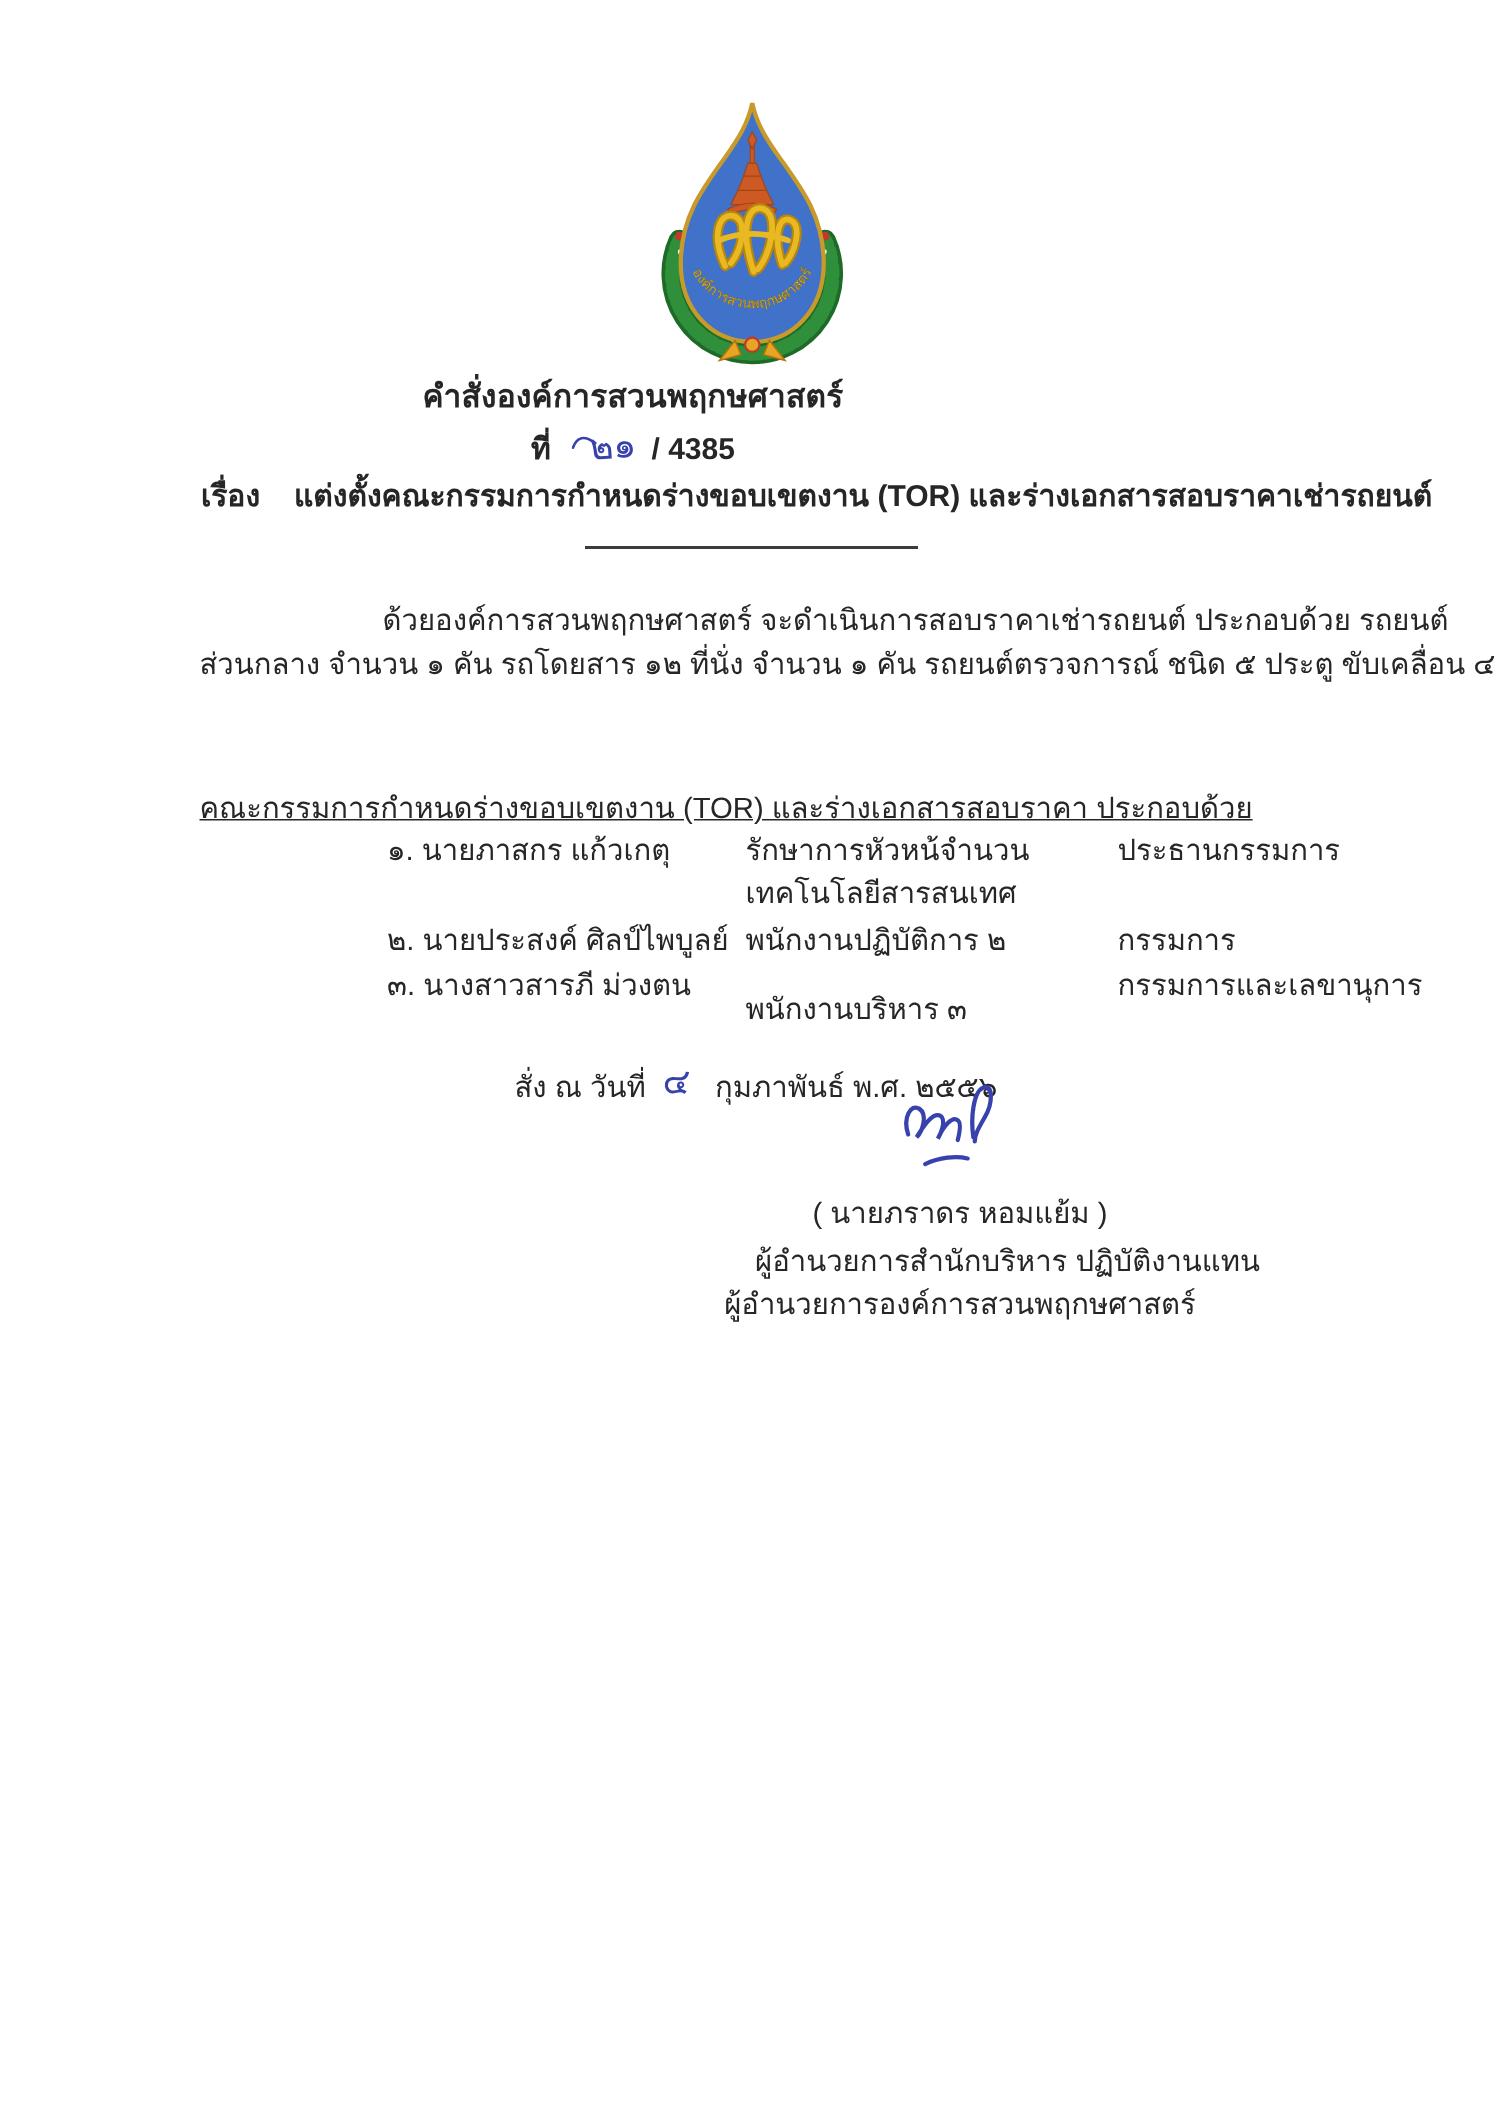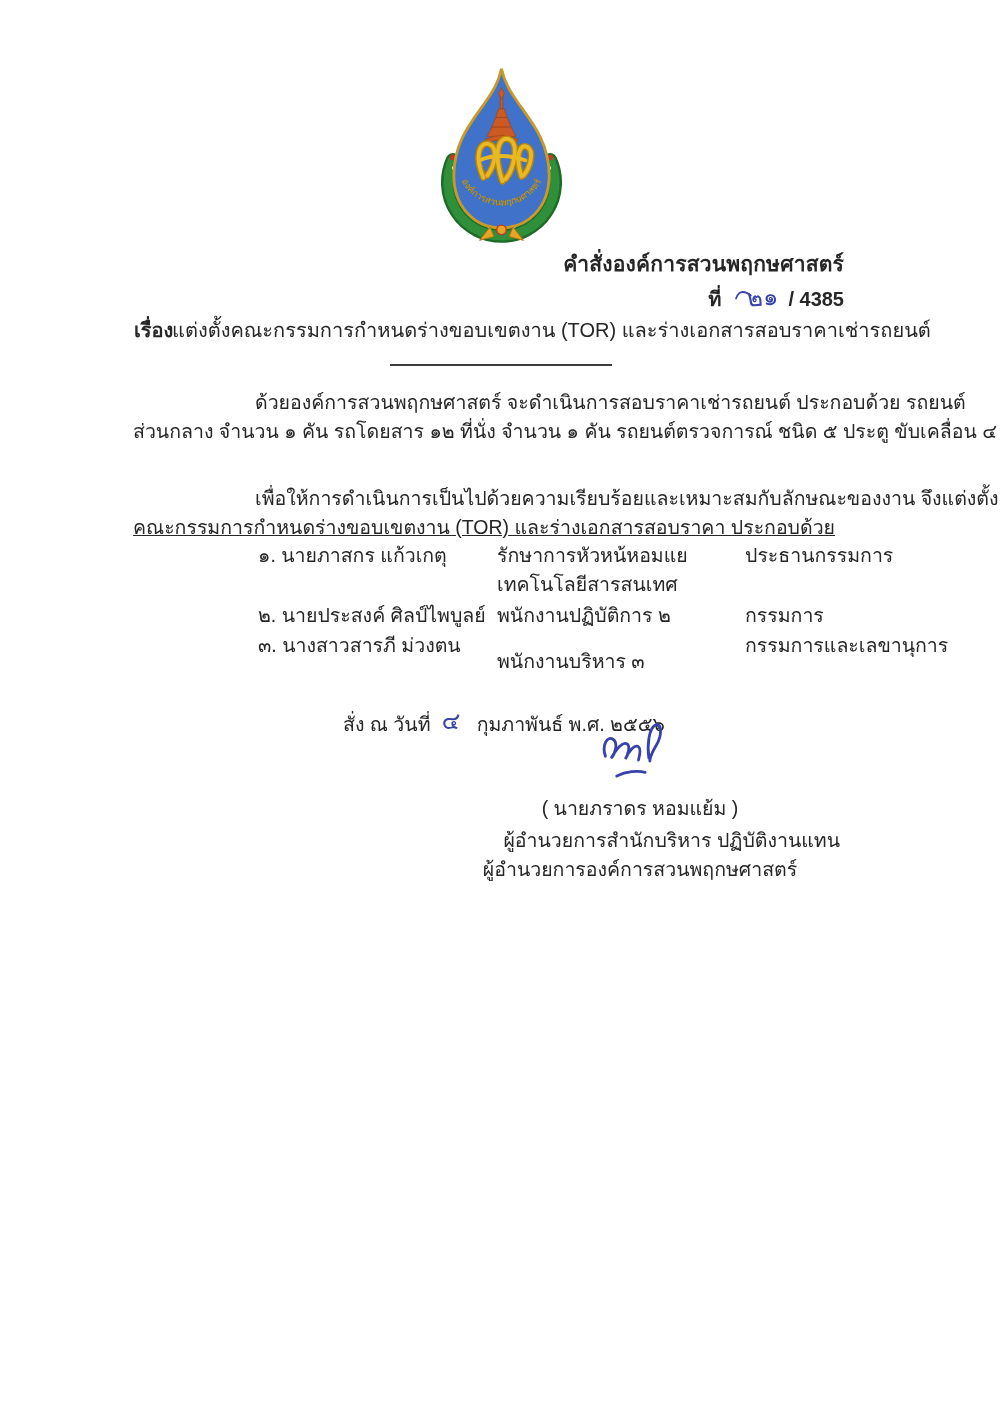--- a/index.html
+++ b/index.html
@@ -6,29 +6,29 @@
   .page{
     position:relative;
     width:1000px;height:1414px;
     margin:0 auto;
     background:#ffffff;
     font-family:"Liberation Sans","DejaVu Sans",sans-serif;
     color:#262626;
     overflow:hidden;
   }
   .abs{position:absolute;white-space:nowrap;}
-  .center-line{left:0;width:844px;text-align:right;}
+  .center-line{left:0;width:844px;text-align:center;}
   .doc-title{top:247px;font-size:21px;font-weight:bold;letter-spacing:.2px;}
   .num-line{top:278px;font-size:20px;font-weight:bold;}
   .num-line .ink{color:#3742ad;font-size:24px;font-weight:normal;display:inline-block;transform:rotate(-4deg);margin:0 10px 0 14px;}
   .ink-flourish{display:inline-block;vertical-align:6px;margin-right:-6px;}
   .subject-label{left:134px;top:314px;font-size:20px;font-weight:bold;}
-  .subject-text{left:172px;top:314px;font-size:20px;font-weight:normal;}
+  .subject-text{left:196px;top:314px;font-size:20px;font-weight:bold;}
   .divider{left:390px;top:364px;width:222px;height:2px;background:#3c3c3c;}
-  .body-line{font-size:19.5px;line-height:26px;}
+  .body-line{font-size:19.5px;line-height:26px;margin-top:12px;}
   .indent1{left:255px;}
   .flush{left:133px;}
   .col-name{left:258px;}
   .col-pos{left:497px;}
   .col-role{left:745px;}
   .date-line{left:343px;top:701px;font-size:19.5px;display:flex;align-items:flex-end;}
   .date-line .ink{color:#3742ad;font-size:24px;margin:0 16px 0 12px;display:inline-block;transform:rotate(3deg);}
   .sig-wrap{left:596px;top:716px;}
   .signer{left:440px;width:400px;text-align:center;font-size:19.5px;}
 </style>
@@ -102,26 +102,25 @@
   </div>
 
   <div class="abs subject-label">เรื่อง</div>
   <div class="abs subject-text">แต่งตั้งคณะกรรมการกำหนดร่างขอบเขตงาน (TOR) และร่างเอกสารสอบราคาเช่ารถยนต์</div>
 
   <div class="abs divider"></div>
 
   <div class="abs body-line indent1" style="top:389px;">ด้วยองค์การสวนพฤกษศาสตร์ จะดำเนินการสอบราคาเช่ารถยนต์ ประกอบด้วย รถยนต์</div>
   <div class="abs body-line flush" style="top:418px;">ส่วนกลาง จำนวน ๑ คัน รถโดยสาร ๑๒ ที่นั่ง จำนวน ๑ คัน รถยนต์ตรวจการณ์ ชนิด ๕ ประตู ขับเคลื่อน ๔ ล้อ</div>
 
-  <div class="abs body-line indent1" style="top:485px;">เพื่อให้การดำเนินการเป็นไปด้วยความเรียบร้อยและเหมาะสมกับลักษณะของงาน จึงแต่งตั้ง</div>
   <div class="abs body-line flush" style="top:514px;text-decoration:underline;">คณะกรรมการกำหนดร่างขอบเขตงาน (TOR) และร่างเอกสารสอบราคา ประกอบด้วย</div>
 
   <div>
     <div class="abs body-line col-name" style="top:542px;">๑. นายภาสกร แก้วเกตุ</div>
-    <div class="abs body-line col-pos" style="top:542px;">รักษาการหัวหน้หอมแย</div>
+    <div class="abs body-line col-pos" style="top:542px;">รักษาการหัวหน้จำนวน</div>
     <div class="abs body-line col-role" style="top:542px;">ประธานกรรมการ</div>
     <div class="abs body-line col-pos" style="top:571px;">เทคโนโลยีสารสนเทศ</div>
   </div>
   <div>
     <div class="abs body-line col-name" style="top:602px;">๒. นายประสงค์ ศิลป์ไพบูลย์</div>
     <div class="abs body-line col-pos" style="top:602px;">พนักงานปฏิบัติการ ๒</div>
     <div class="abs body-line col-role" style="top:602px;">กรรมการ</div>
   </div>
   <div>
     <div class="abs body-line col-name" style="top:632px;">๓. นางสาวสารภี ม่วงตน</div>

